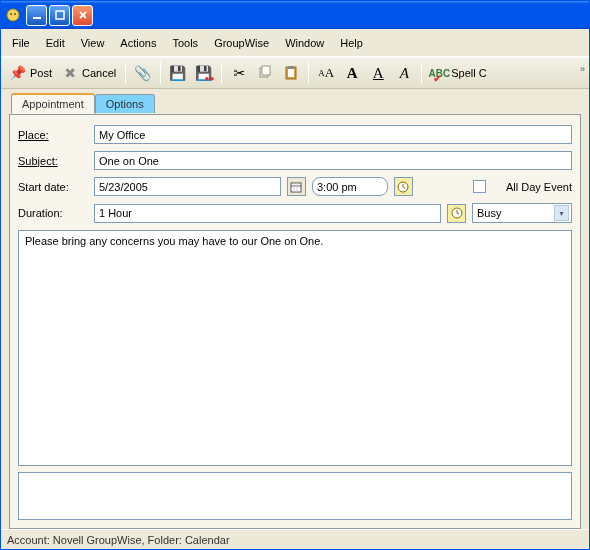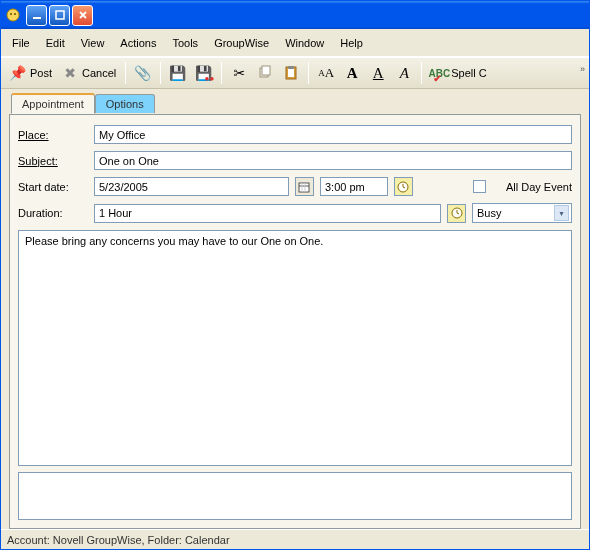--- a/index.html
+++ b/index.html
@@ -345,21 +345,21 @@
         <div class="icon-btn">
           <span>
             <svg width="12" height="12" viewBox="0 0 12 12">
                 <rect x="1" y="2" width="10" height="9" fill="#fff" stroke="#555"></rect>
                 <line x1="1" y1="5" x2="11" y2="5" stroke="#555"></line>
                 <line x1="4" y1="2" x2="4" y2="11" stroke="#ccc"></line>
                 <line x1="7" y1="2" x2="7" y2="11" stroke="#ccc"></line>
               </svg>
           </span>
         </div>
-        <input class="text-input" style="width: 68px;" value="3:00 pm">
+        <input class="text-input" style="width: 76px; border-radius: 8px;" value="3:00 pm">
         <div class="icon-btn yellow">
           <span>
             <svg width="12" height="12" viewBox="0 0 12 12">
                 <circle cx="6" cy="6" r="5" fill="#fff" stroke="#8a6d00"></circle>
                 <line x1="6" y1="6" x2="6" y2="3" stroke="#8a6d00"></line>
                 <line x1="6" y1="6" x2="8" y2="7" stroke="#8a6d00"></line>
               </svg>
           </span>
         </div>
         <div class="checkbox-wrap">

